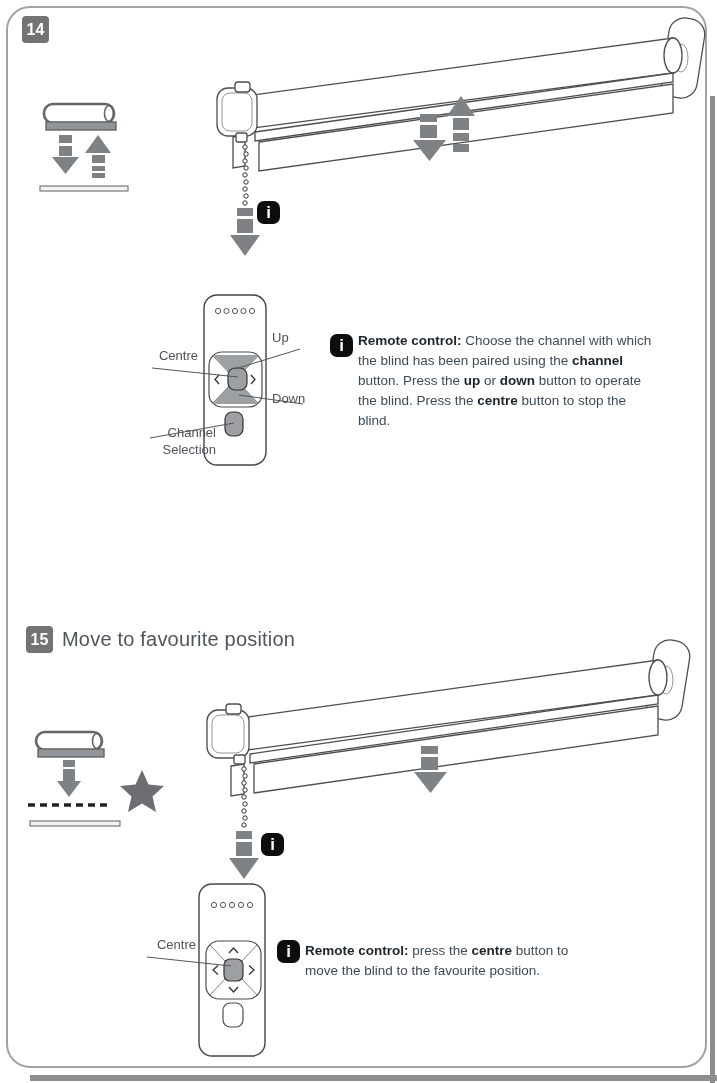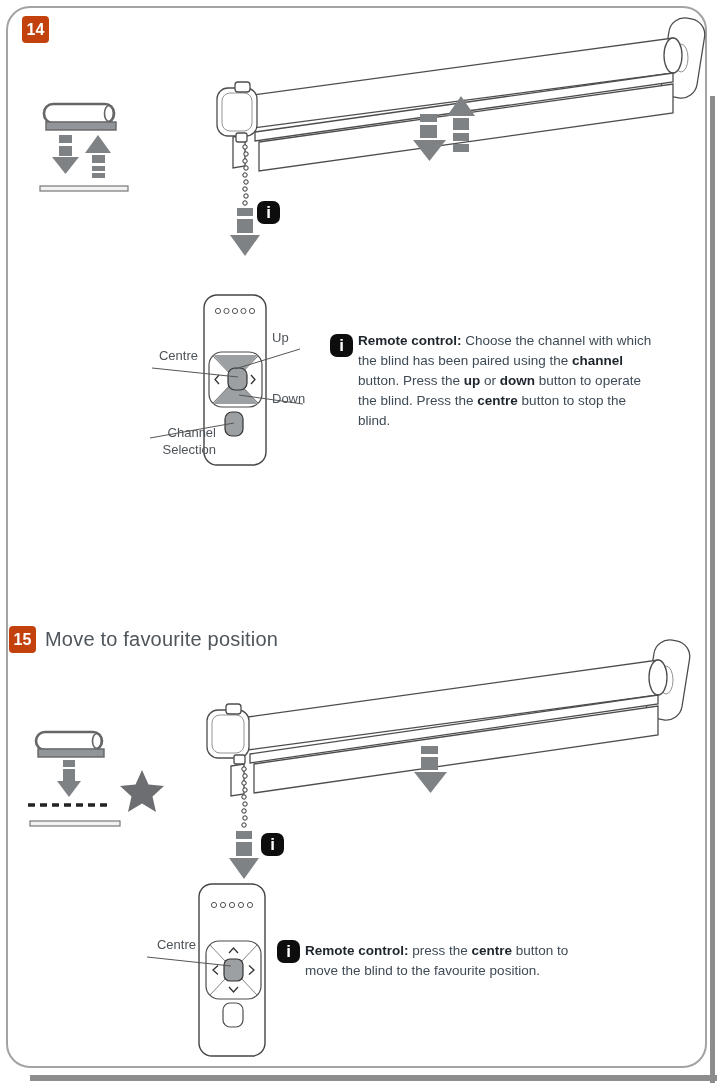--- a/index.html
+++ b/index.html
@@ -5,21 +5,21 @@
   * { margin:0; padding:0; box-sizing:border-box; }
   body { background:#fff; font-family:"Liberation Sans", sans-serif; }
   #page { position:relative; width:717px; height:1083px; background:#fff; overflow:hidden; }
 
   .page-border { position:absolute; left:6px; top:6px; width:701px; height:1062px;
                  border:2px solid #a3a3a3; border-radius:24px; }
   .scan-bar-right { position:absolute; left:710px; top:96px; width:5px; height:987px; background:#8d8d8d; }
   .scan-bar-bottom { position:absolute; left:30px; top:1075px; width:687px; height:6px; background:#8d8d8d; }
 
   .section-header { position:absolute; display:flex; align-items:center; gap:9px; }
-  .badge { width:27px; height:27px; background:#c2410c; border-radius:4px; color:#fff;
+  .badge { width:27px; height:27px; background:#737373; border-radius:4px; color:#fff;
            font-size:16px; font-weight:bold; display:flex; align-items:center; justify-content:center; }
   .title { font-size:20px; color:#4e555b; letter-spacing:0.2px; }
 
   .info-icon { position:absolute; width:23px; height:23px; background:#0d0d0d; border-radius:7px;
                color:#fff; font-size:17px; font-weight:bold; display:flex; align-items:center;
                justify-content:center; line-height:1; }
   .info-text { position:absolute; font-size:13.5px; line-height:1.48; color:#3e4a55; }
   .info-text .b { font-weight:bold; color:#1d242b; }
 
   .rc-label { position:absolute; font-size:13px; color:#4d5358; line-height:1.3; }
@@ -128,21 +128,21 @@
   </svg>
 
   <div class="rc-label" style="left:272px; top:330px;">Up</div>
   <div class="rc-label ra" style="left:128px; top:348px; width:70px;">Centre</div>
   <div class="rc-label ra" style="left:136px; top:399px; width:80px;margin-top:26px;">Channel Selection</div>
   <div class="rc-label" style="left:272px; top:391px;">Down</div>
 
   <div class="info-icon" style="left:330px; top:334px;">i</div>
   <div class="info-text" style="left:358px; top:331px; width:300px;"><span class="b">Remote control:</span><span> Choose the channel with which the blind has been paired using the </span><span class="b">channel</span><span> button. Press the </span><span class="b">up</span><span> or </span><span class="b">down</span><span> button to operate the blind. Press the </span><span class="b">centre</span><span> button to stop the blind.</span></div>
 
-  <div class="section-header" style="left:9px; top:626px;">
+  <div class="section-header" style="left:26px; top:626px;">
     <div class="badge">15</div>
     <div class="title">Move to favourite position</div>
   </div>
 
   <svg style="left:20px; top:722px;" width="142" height="106" viewBox="0 0 142 106">
     <rect x="16" y="10" width="66" height="18" rx="9" fill="#fff" stroke="#666" stroke-width="2.6"></rect>
     <ellipse cx="77" cy="19" rx="4.5" ry="7.5" fill="none" stroke="#666" stroke-width="1.6"></ellipse>
     <rect x="18" y="27" width="66" height="8" fill="#919599" stroke="#666" stroke-width="1.4"></rect>
     <g fill="#7f8285">
       <rect x="43" y="38" width="12" height="7"></rect>

